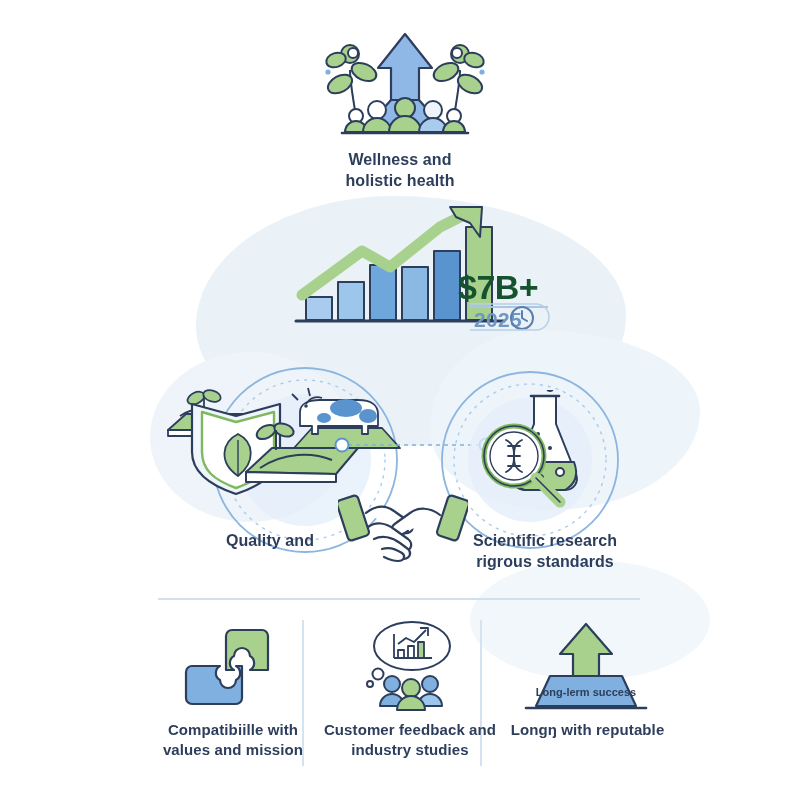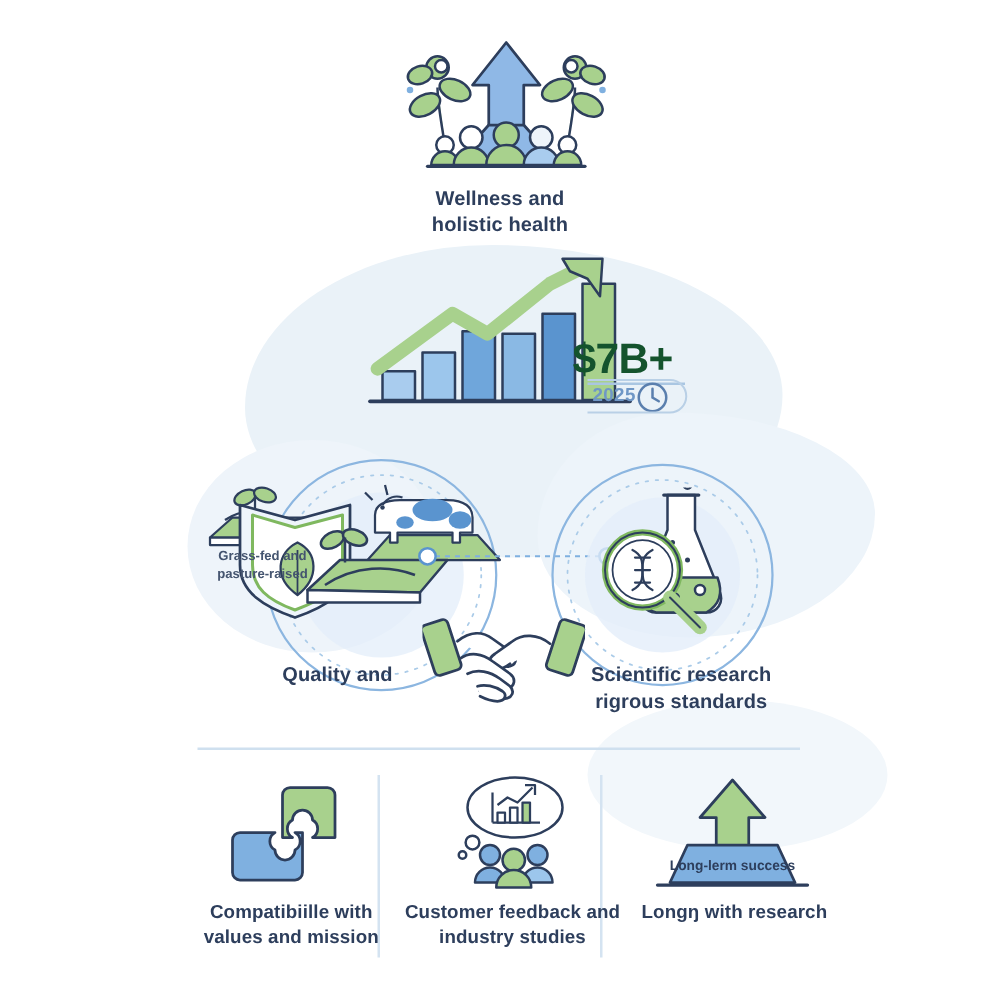--- a/index.html
+++ b/index.html
@@ -47,21 +47,21 @@
     width:110px;
   }
   .microlabel.ml1{left:155px;top:438px;}
 
   .stat{
     position:absolute;left:458px;top:268px;
     font-size:34px;font-weight:800;color:#14532d;letter-spacing:-.5px;
   }
   .year{
     position:absolute;left:474px;top:308px;
-    font-size:15px;font-weight:700;color:#6f97c6;letter-spacing:.3px;
+    font-size:21px;font-weight:700;color:#6f97c6;letter-spacing:.3px;
   }
   .yearline{position:absolute;left:470px;top:306px;width:78px;height:2px;background:#a9c6e2;}
 
   .hdiv{position:absolute;left:158px;top:598px;width:482px;height:1.5px;background:#cfe0ef;}
   .vdiv{position:absolute;top:620px;width:1.5px;height:146px;background:#d4e3f1;}
   .vdiv.v1{left:302px;}
   .vdiv.v2{left:480px;}
 </style>
 </head>
 <body>
@@ -187,24 +187,20 @@
     <g stroke="#2d3e5c" stroke-width="2" stroke-linejoin="round">
       <path d="M86 90 L112 66 L198 66 L176 92 Z" fill="#a8d18d"></path>
       <path d="M86 90 L176 92 L176 100 L86 100 Z" fill="#ffffff"></path>
       <path d="M100 86 C124 70 152 70 172 78" fill="none"></path>
       <ellipse cx="106" cy="50" rx="10" ry="6" transform="rotate(-28 106 50)" fill="#a8d18d"></ellipse>
       <ellipse cx="124" cy="48" rx="10" ry="6" transform="rotate(20 124 48)" fill="#a8d18d"></ellipse>
       <path d="M116 68 L116 48" fill="none"></path>
     </g>
   </svg>
 
-  <div class="microlabel ml1">
-    <div>Grass-fed and</div>
-    <div>pasture-raised</div>
-  </div>
 
   <div class="cap cap-left">
     <div>Quality and</div>
   </div>
 
   <svg class="layer" style="left:330px;top:430px;" width="170" height="30" viewBox="0 0 170 30">
     <line x1="18" y1="15" x2="150" y2="15" stroke="#7fb0e0" stroke-width="1.6" stroke-dasharray="4 4"></line>
     <circle cx="12" cy="15" r="6.5" fill="#ffffff" stroke="#5a94cf" stroke-width="2"></circle>
     <circle cx="156" cy="15" r="6.5" fill="#ffffff" stroke="#5a94cf" stroke-width="2"></circle>
   </svg>
@@ -311,16 +307,16 @@
 
   <svg class="layer" style="left:500px;top:618px;" width="170" height="95" viewBox="0 0 170 95">
     <g stroke="#2d3e5c" stroke-width="2.2" stroke-linejoin="round">
       <path d="M86 6 L112 36 L99 36 L99 60 L73 60 L73 36 L60 36 Z" fill="#a8d18d"></path>
       <path d="M36 88 L50 58 L122 58 L136 88 Z" fill="#7fb0e0"></path>
       <line x1="26" y1="90" x2="146" y2="90" stroke-width="2.6" stroke-linecap="round"></line>
     </g>
     <text x="86" y="78" text-anchor="middle" font-family="Liberation Sans, sans-serif" font-size="11" font-weight="600" fill="#2d3e5c">Long-lerm success</text>
   </svg>
   <div class="cap cap-b cap-b3">
-    <div>Longŋ with research</div>
+    <div>Longŋ with reputable</div>
   </div>
 
 </div>
 
 </body></html>

